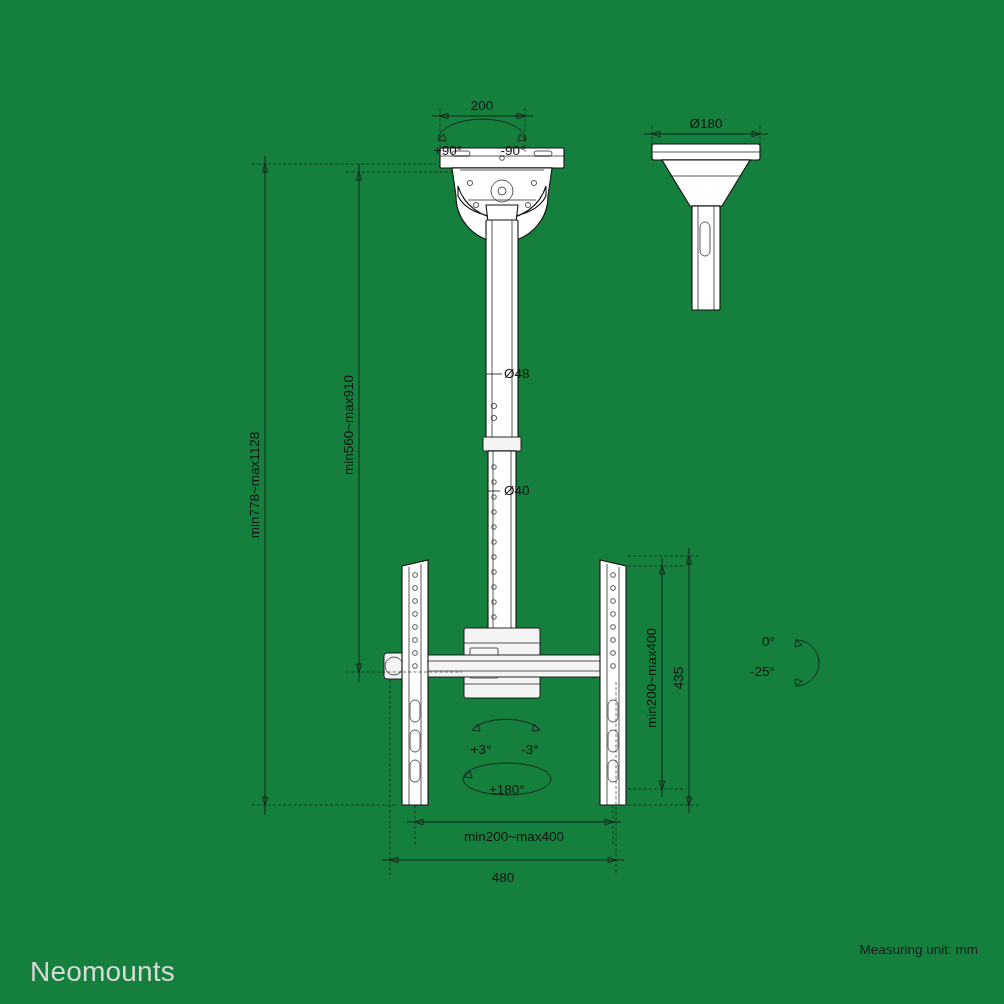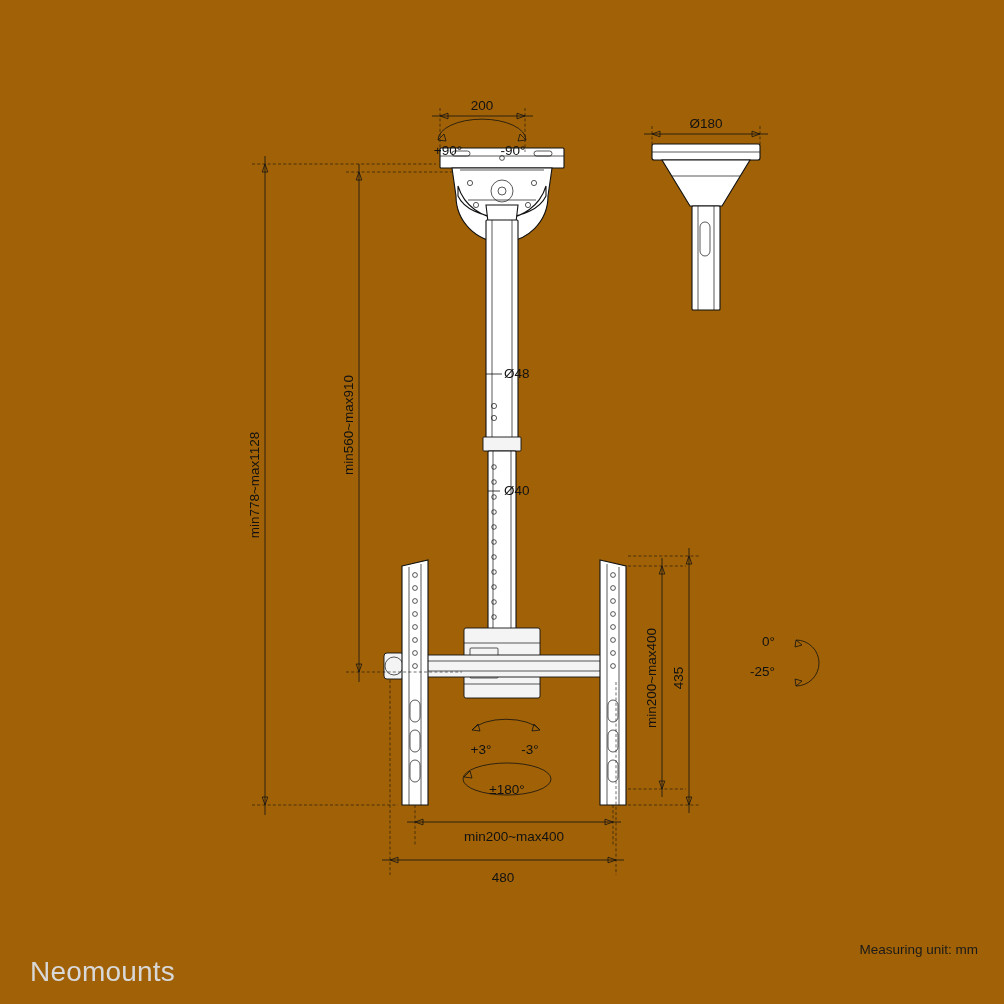--- a/index.html
+++ b/index.html
@@ -7,21 +7,21 @@
     padding: 0;
     background: #ffffff;
   }
   body {
     font-family: "Liberation Sans", sans-serif;
   }
   #page {
     position: relative;
     width: 1004px;
     height: 1004px;
-    background: #a16207;
+    background: #15803d;
     overflow: hidden;
   }
   svg#drawing {
     position: absolute;
     left: 0;
     top: 0;
     width: 1004px;
     height: 1004px;
   }
   .brand {

